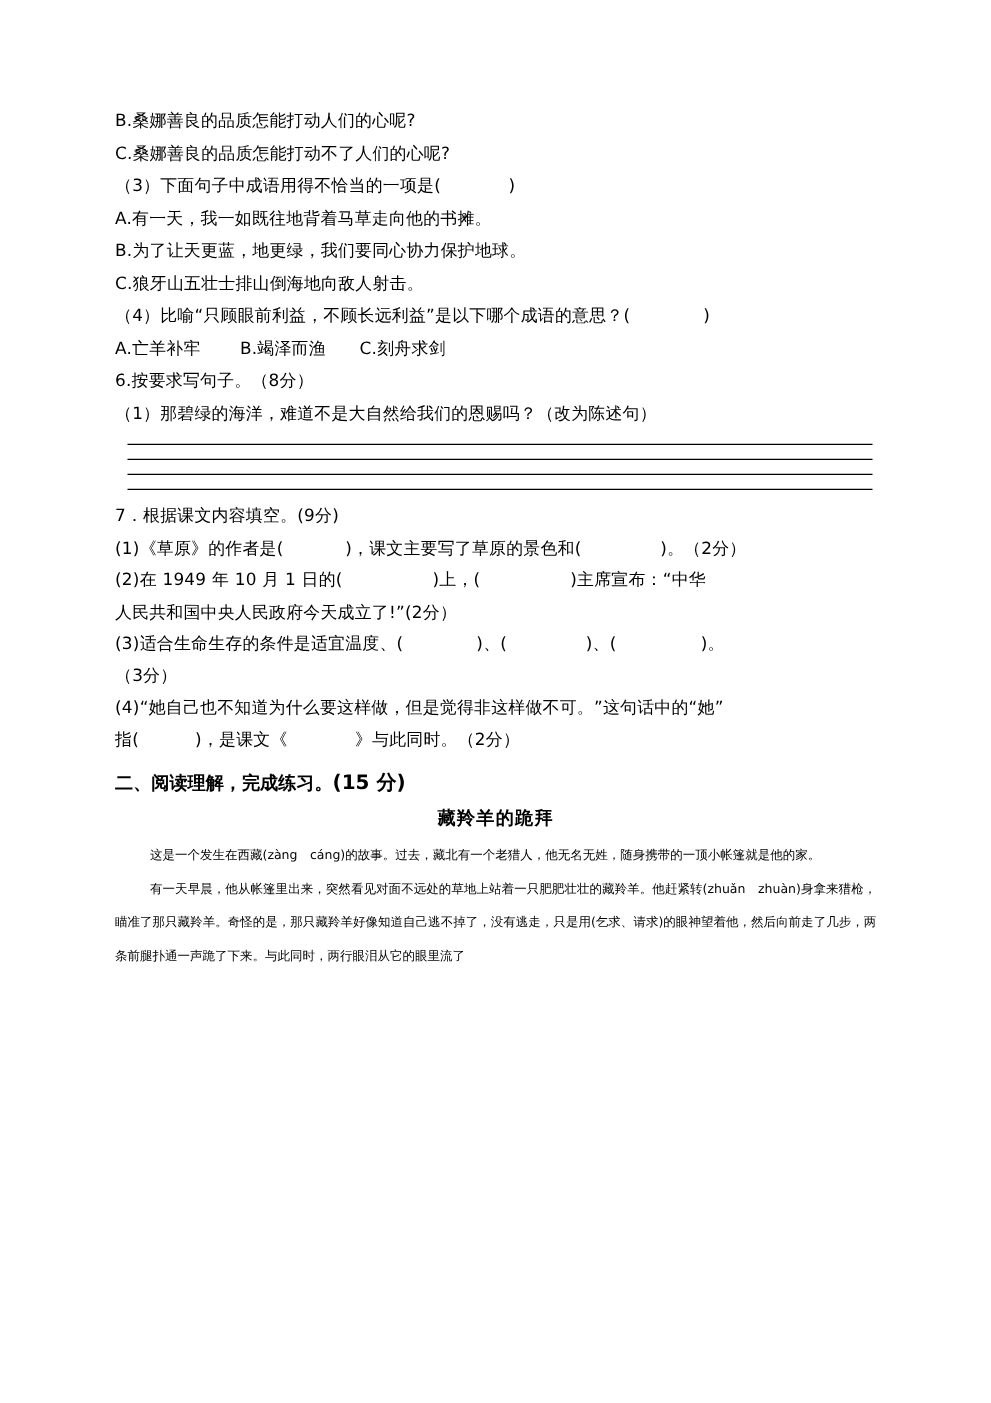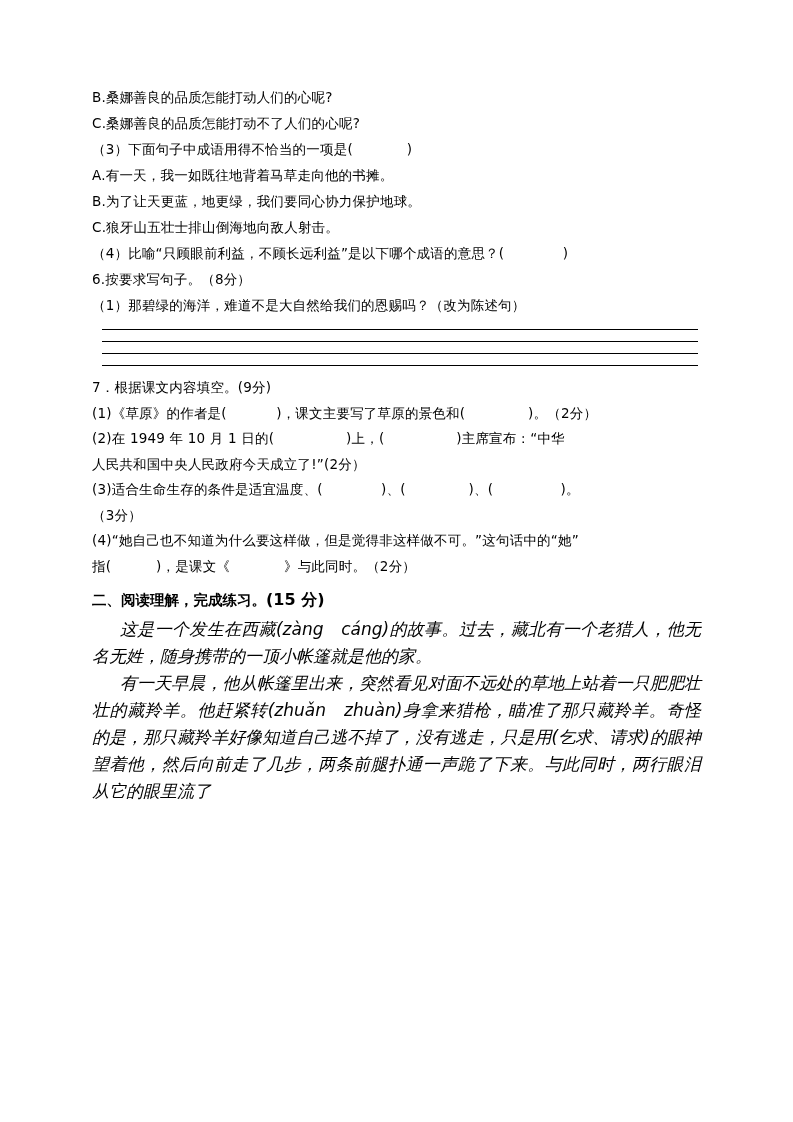--- a/index.html
+++ b/index.html
@@ -46,45 +46,45 @@
     margin-top: 43px;
   }
   .article-title {
     text-align: center;
     font-size: 14.5px;
     font-weight: bold;
     line-height: 28px;
     letter-spacing: 1px;
   }
   .para {
-    font-size: 17px;
+    font-size: 10px;
     line-height: 27px;
     text-indent: 28px;
     white-space: pre-wrap;
     text-align: justify;
-    font-style: italic;
   }
   .body-block {
     margin-top: 2px;
   }
   .q7block .line { line-height: 25.5px; }
 </style>
 </head>
 <body>
 
 <div class="page">
 
   <div>
     <div class="line">B.桑娜善良的品质怎能打动人们的心呢?</div>
     <div class="line">C.桑娜善良的品质怎能打动不了人们的心呢?</div>
     <div class="line">（3）下面句子中成语用得不恰当的一项是(            )</div>
     <div class="line">A.有一天，我一如既往地背着马草走向他的书摊。</div>
     <div class="line">B.为了让天更蓝，地更绿，我们要同心协力保护地球。</div>
     <div class="line">C.狼牙山五壮士排山倒海地向敌人射击。</div>
     <div class="line">（4）比喻“只顾眼前利益，不顾长远利益”是以下哪个成语的意思？(             )</div>
+    <div class="line">A.亡羊补牢       B.竭泽而渔      C.刻舟求剑</div>
   </div>
 
   <div>
     <div class="line">6.按要求写句子。（8分）</div>
     <div class="line">（1）那碧绿的海洋，难道不是大自然给我们的恩赐吗？（改为陈述句）</div>
     <div class="answer-rule"></div>
     <div class="answer-rule"></div>
     <div class="answer-rule"></div>
     <div class="answer-rule"></div>
   </div>
@@ -95,19 +95,20 @@
     <div class="line">(2)在 1949 年 10 月 1 日的(                )上，(                )主席宣布：“中华</div>
     <div class="line">人民共和国中央人民政府今天成立了!”(2分）</div>
     <div class="line">(3)适合生命生存的条件是适宜温度、(             )、(              )、(               )。</div>
     <div class="line">（3分）</div>
     <div class="line">(4)“她自己也不知道为什么要这样做，但是觉得非这样做不可。”这句话中的“她”</div>
     <div class="line">指(          )，是课文《            》与此同时。（2分）</div>
   </div>
 
   <div class="section-title"><span>二、阅读理解，完成练习。</span><span class="big">(15 分)</span></div>
 
+  <div class="article-title">藏羚羊的跪拜</div>
 
   <div class="body-block">
     <div class="para">这是一个发生在西藏(zàng　cáng)的故事。过去，藏北有一个老猎人，他无名无姓，随身携带的一顶小帐篷就是他的家。</div>
     <div class="para">有一天早晨，他从帐篷里出来，突然看见对面不远处的草地上站着一只肥肥壮壮的藏羚羊。他赶紧转(zhuǎn　zhuàn)身拿来猎枪，瞄准了那只藏羚羊。奇怪的是，那只藏羚羊好像知道自己逃不掉了，没有逃走，只是用(乞求、请求)的眼神望着他，然后向前走了几步，两条前腿扑通一声跪了下来。与此同时，两行眼泪从它的眼里流了</div>
   </div>
 
 </div>
 
 </body></html>

